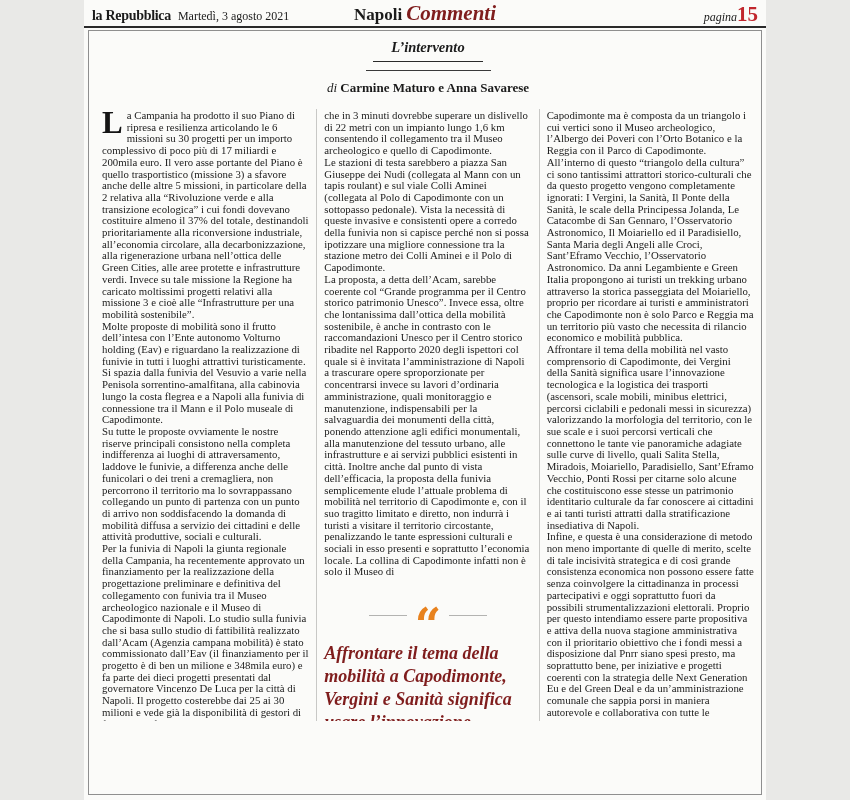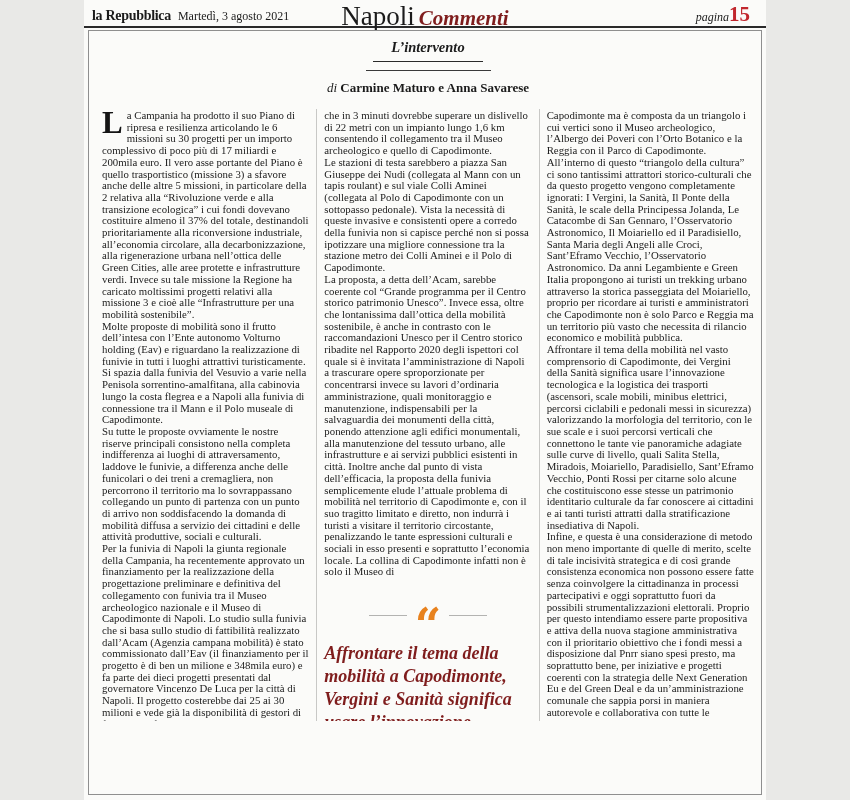--- a/index.html
+++ b/index.html
@@ -19,23 +19,23 @@
     height: 26px;
     padding: 3px 8px 0 8px;
   }
   .mast-left { position: absolute; left: 8px; top: 6px; white-space: nowrap; }
   .brand { font-weight: 700; font-size: 14px; letter-spacing: -0.3px; }
   .mast-date { font-size: 12px; margin-left: 7px; }
   .mast-center {
     position: absolute; left: 50%; top: 1px; transform: translateX(-50%);
     white-space: nowrap;
   }
-  .section-name { font-weight: 400; font-size: 27px; }
+  .section-name { font-weight: 700; font-size: 17px; }
   .section-sub { font-weight: 700; font-style: italic; font-size: 21px; color: #7f1d1d; }
-  .mast-right { position: absolute; right: 16px; top: 2px; white-space: nowrap; }
+  .mast-right { position: absolute; right: 8px; top: 2px; white-space: nowrap; }
   .pagina-word { font-style: italic; font-size: 12px; }
   .pagina-num { font-weight: 700; font-size: 21px; color: #c1272d; }
   .mast-rule { height: 2px; background: #2a2a2a; margin: 0; }
   
   .article-box {
     position: absolute;
     left: 4px; right: 4px; top: 30px; bottom: 5px;
     border: 1px solid #8f8f8f;
     background: #fbfbf9;
     padding: 6px 0 0 6px;

